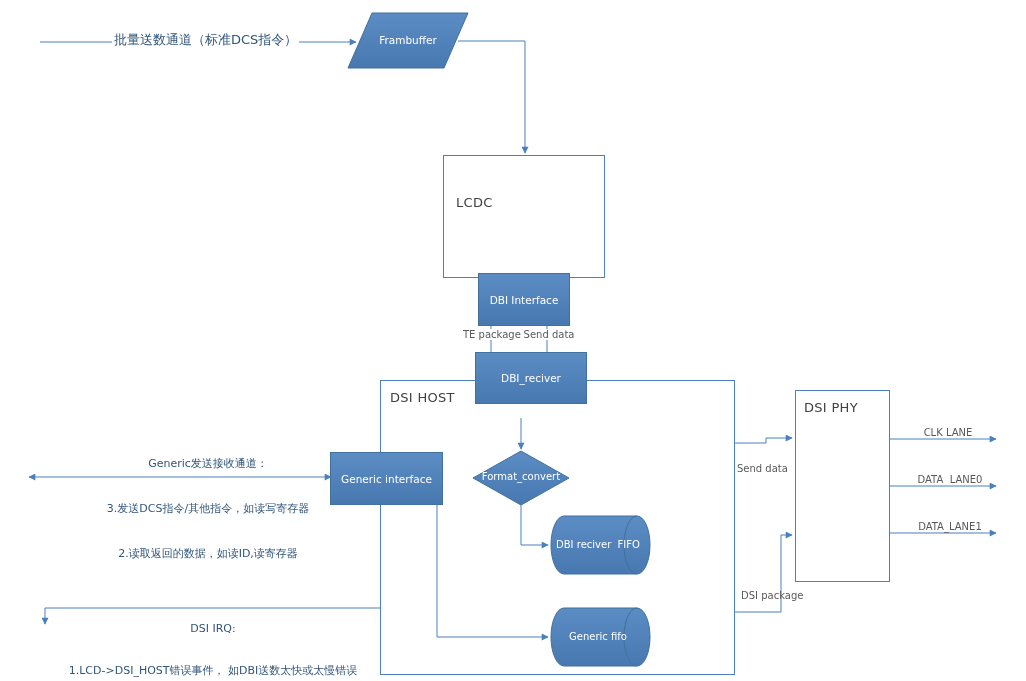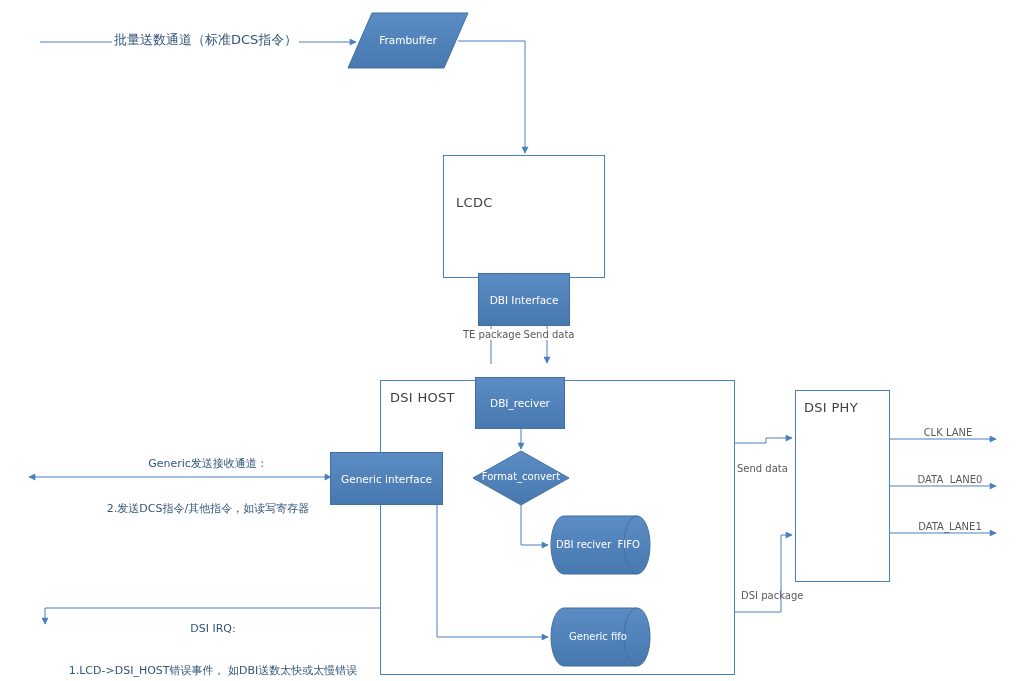--- a/index.html
+++ b/index.html
@@ -62,21 +62,21 @@
     <path d="M564,516 H637 A13,29 0 0 1 637,574 H564 A13,29 0 0 1 564,516 Z" fill="url(#blueGrad)" stroke="#41719c"></path>
     <path d="M637,516 A13,29 0 0 0 637,574" fill="none" stroke="#41719c"></path>
 
     <path d="M564,608 H637 A13,29 0 0 1 637,666 H564 A13,29 0 0 1 564,608 Z" fill="url(#blueGrad)" stroke="#41719c"></path>
     <path d="M637,608 A13,29 0 0 0 637,666" fill="none" stroke="#41719c"></path>
   </svg>
 
   <div class="shape" style="left:478px; top:253px; width:92px; height:53px;margin-top:20px;">
     <span class="shape-label">DBI Interface</span>
   </div>
-  <div class="shape" style="left:475px; top:377px; width:90px; height:52px;">
+  <div class="shape" style="left:475px; top:352px; width:112px; height:52px;">
     <span class="shape-label">DBI_reciver</span>
   </div>
   <div class="shape" style="left:330px; top:452px; width:113px; height:53px;">
     <span class="shape-label">Generic interface</span>
   </div>
 
   <div class="svg-label" style="left:360px; top:34px; width:96px;">Frambuffer</div>
   <div class="svg-label" style="left:473px; top:471px; width:96px; font-size:10px;">Format_convert</div>
   <div class="svg-label" style="left:552px; top:539px; width:92px; font-size:10px;">DBI reciver  FIFO</div>
   <div class="svg-label" style="left:552px; top:631px; width:92px; font-size:10px;">Generic fifo</div>
@@ -94,21 +94,22 @@
   <div class="float-label" style="left:737px; top:463px; width:56px; text-align:left;">Send data</div>
 
   <div class="float-label" style="left:741px; top:590px; width:62px; text-align:left;">DSI package</div>
 
   <div class="float-label" style="left:916px; top:427px; width:64px;">CLK LANE</div>
   <div class="float-label" style="left:912px; top:474px; width:76px;">DATA  LANE0</div>
   <div class="float-label" style="left:912px; top:521px; width:76px;">DATA_LANE1</div>
 
   <div class="annotation" style="left:98px; top:426px; width:220px;">
     <span class="ann-line">Generic发送接收通道：</span>
-    <span class="ann-line">2.发送DCS指令/其他指令，如读写寄存器</span>
+    <span class="ann-line">3.发送DCS指令/其他指令，如读写寄存器</span>
+    <span class="ann-line">2.读取返回的数据，如读ID,读寄存器</span>
   </div>
 
   <div class="annotation tight" style="left:48px; top:594px; width:330px;">
     <span class="ann-line">DSI IRQ:</span>
     <span class="ann-line">1.LCD-&gt;DSI_HOST错误事件， 如DBI送数太快或太慢错误</span>
     
   </div>
 
 </div>
 

